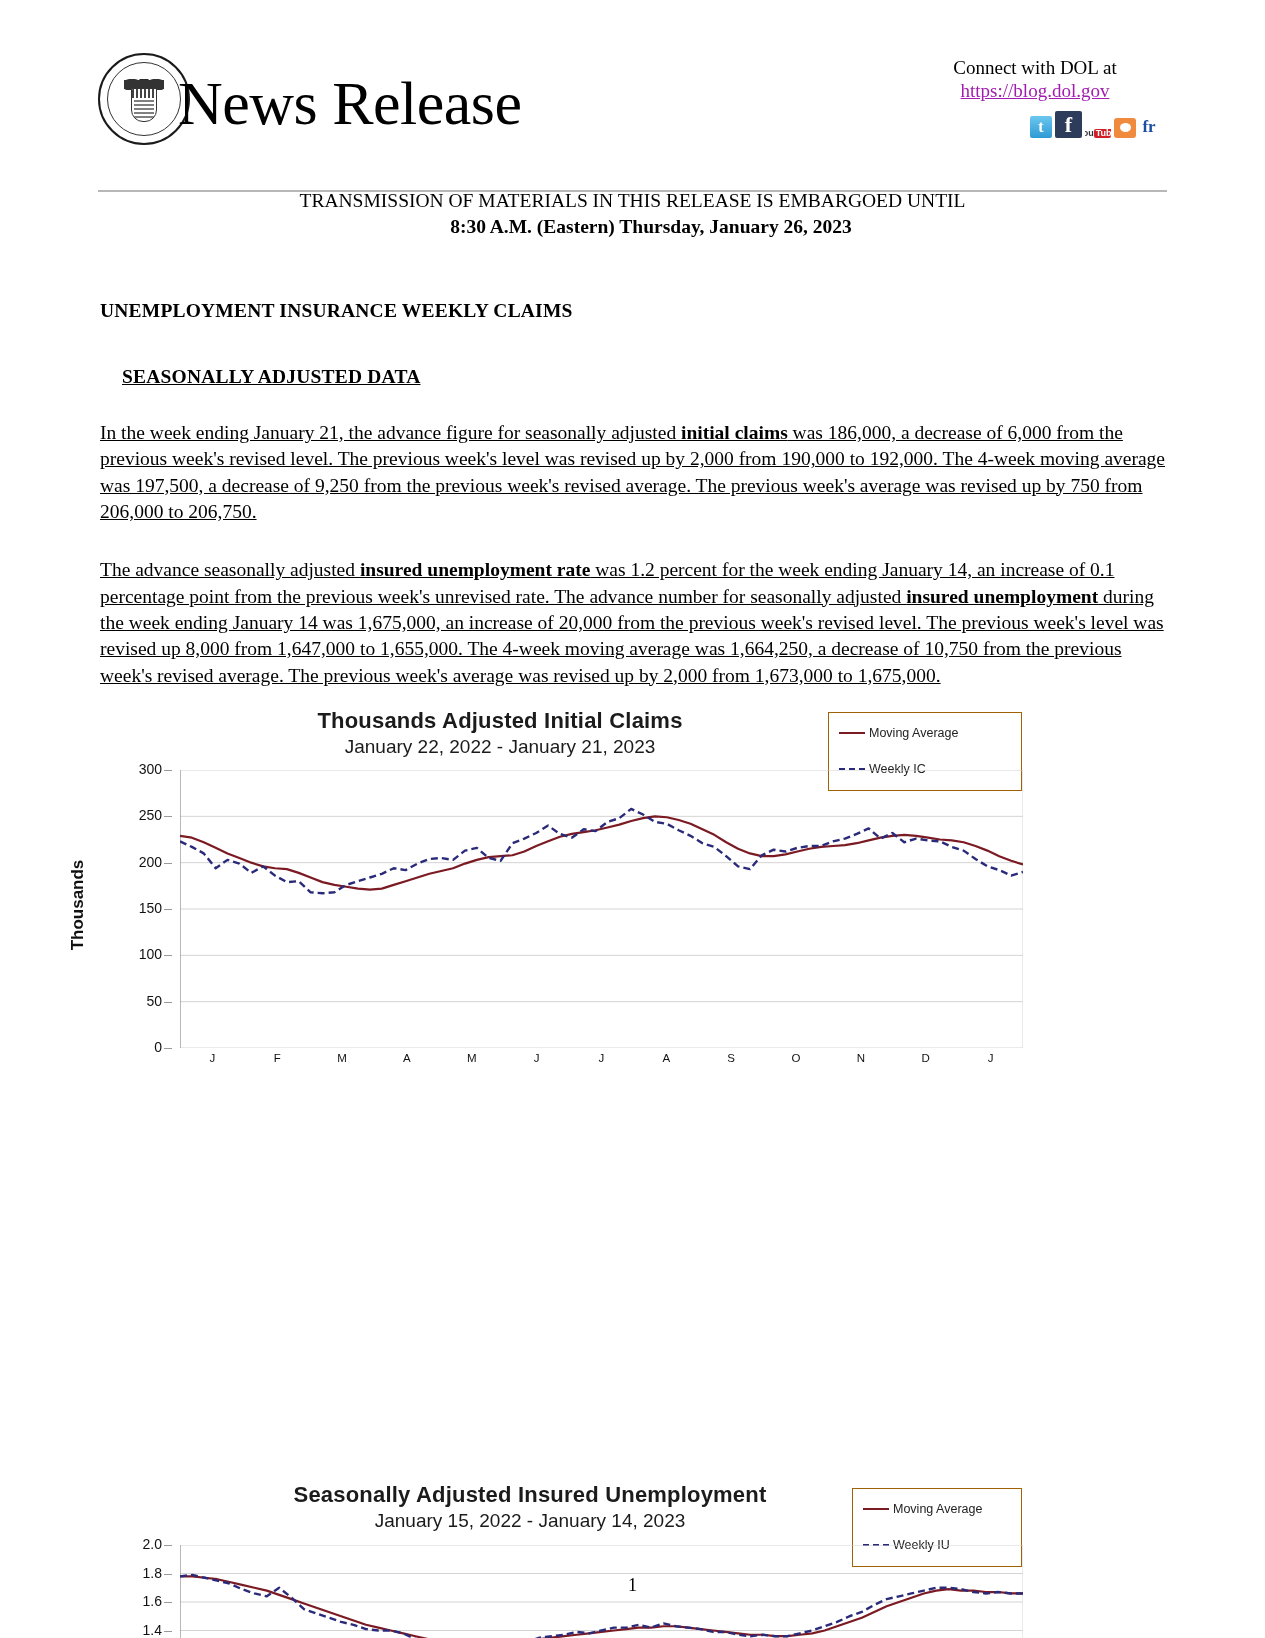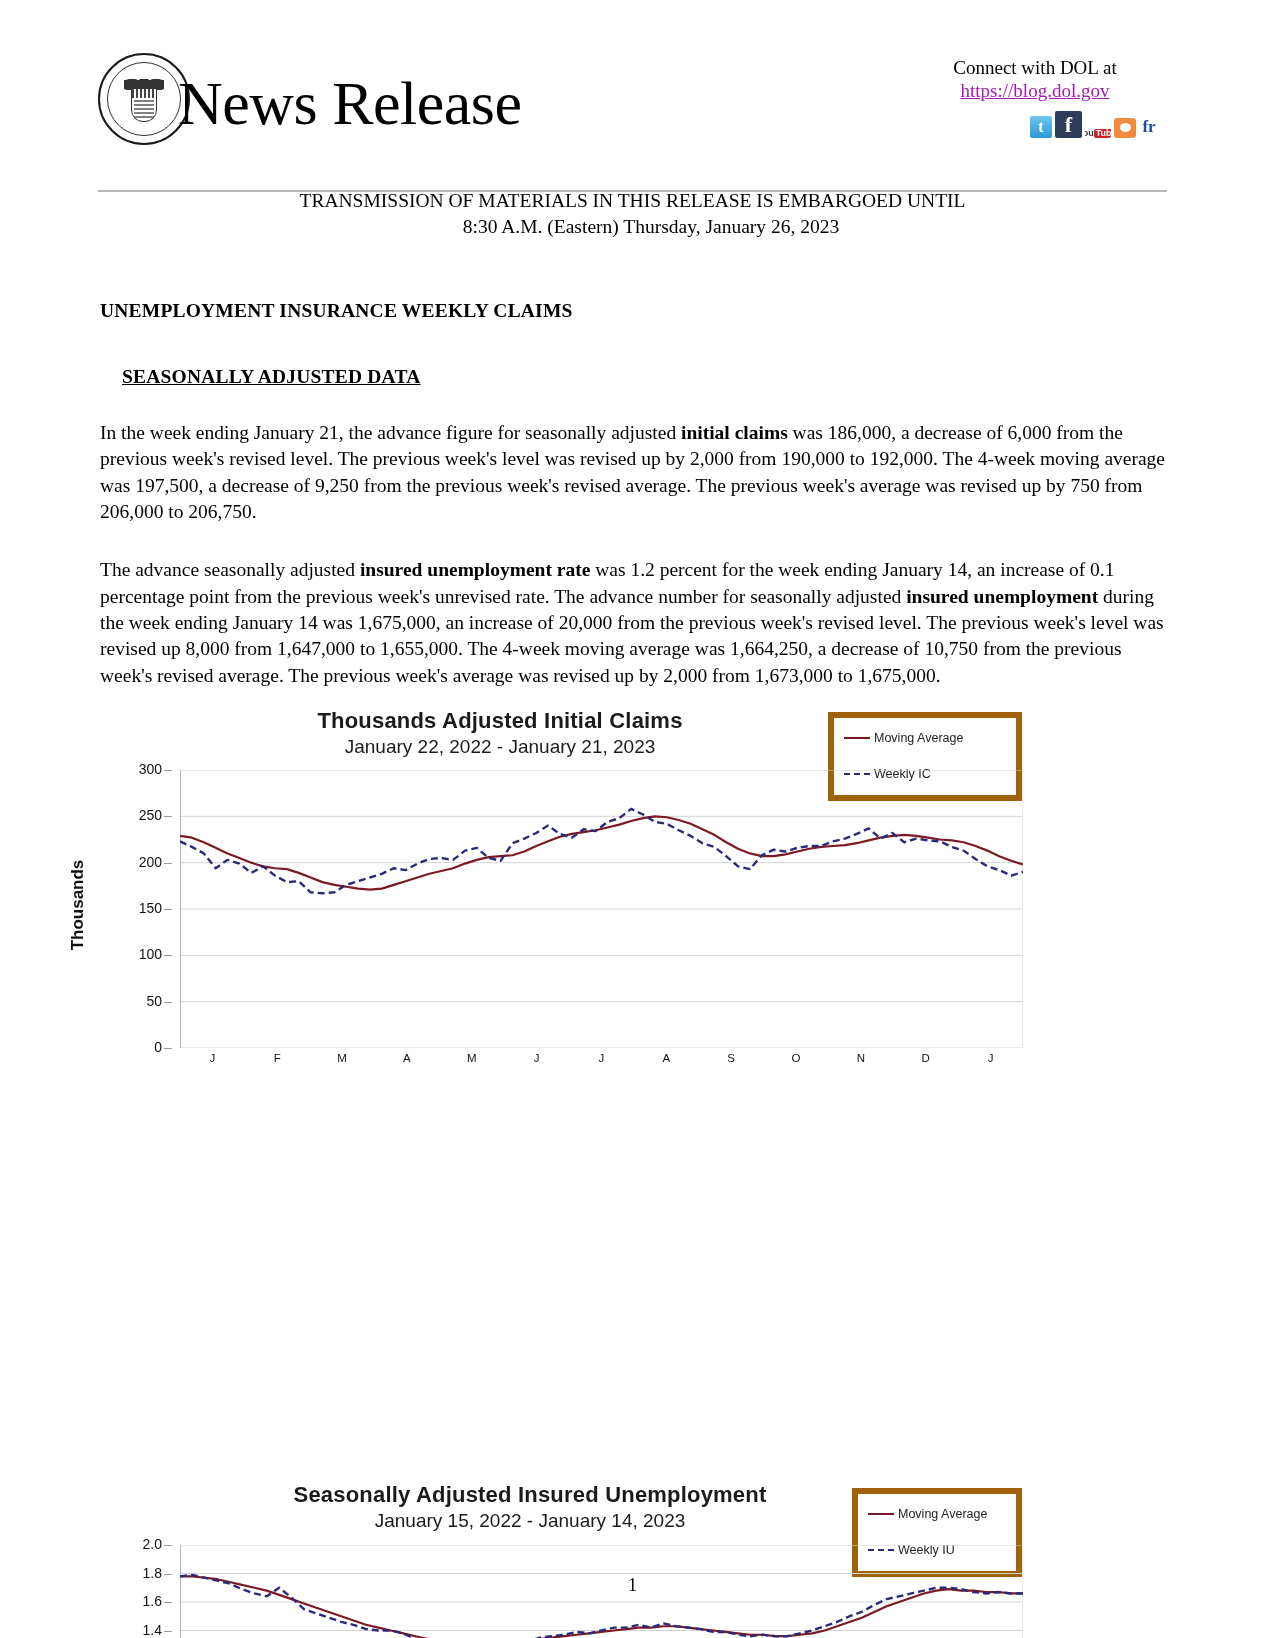--- a/index.html
+++ b/index.html
@@ -93,46 +93,46 @@
            width:20px; }
   .ic-fr::after { content:"fr"; }
   .hr-rule {
     position:absolute; left:98px; right:98px; top:182px;
     border:0; border-top:2px solid #b7b7b7;
   }
 
   
   .embargo { margin-top:38px; text-align:center; line-height:1.35; }
   .embargo-1 { font-size:19.5px; }
-  .embargo-2 { font-size:19.5px; font-weight:normal;padding-left:37px; }
+  .embargo-2 { font-size:19.5px; font-weight:bold;padding-left:37px; }
 
   
   .body-wrap { position:absolute; left:100px; right:100px; top:300px; }
   h1.section { font-size:19.5px; font-weight:bold; margin:0 0 0 0; letter-spacing:.2px; }
   h2.subsection { font-size:19.5px; font-weight:bold; text-decoration:underline;
                   margin:44px 0 0 22px; letter-spacing:.2px; }
-  p.para { font-size:19.5px; line-height:1.35; margin:32px 0 0 0; text-align:left; }
+  p.para { font-size:19.5px; line-height:1.35; margin:32px 0 0 0; text-align:left;text-decoration:underline; }
   p.para b { font-weight:bold; }
 
   
   .chart-area { position:absolute; left:0; top:690px; width:1265px; height:740px; }
   .chart { position:relative; width:1265px; }
   .chart-title-block { text-align:center; font-family:"Liberation Sans", sans-serif; }
   .ct-main { font-size:22px; font-weight:bold; color:#1b1b1b; letter-spacing:.2px; }
   .ct-sub { font-size:19px; color:#1b1b1b; margin-top:2px; }
 
   .plotbox { position:relative; }
   .ylabel {
     position:absolute; font-family:"Liberation Sans", sans-serif;
     font-weight:bold; font-size:17px; color:#111;
     transform:rotate(-90deg); transform-origin:center center;
     white-space:nowrap;
   }
   .legend {
-    position:absolute; border:6px solid #a16207; background:#fff;
+    position:absolute; border:1px solid #a16207; background:#fff;
     font-family:"Liberation Sans", sans-serif; font-size:12.5px; color:#222;
     padding:9px 10px 10px 10px;
   }
   .legend-row { display:flex; align-items:center; gap:4px; height:22px; }
   .legend-row + .legend-row { margin-top:14px; }
   .swatch-solid { width:26px; height:0; border-top:2.2px solid #7b1a22; display:inline-block; }
   .swatch-dash { width:26px; height:0; border-top:2.4px dashed #2a2a7a; display:inline-block; }
   .legend-lbl { white-space:nowrap; }
 
   .months {

